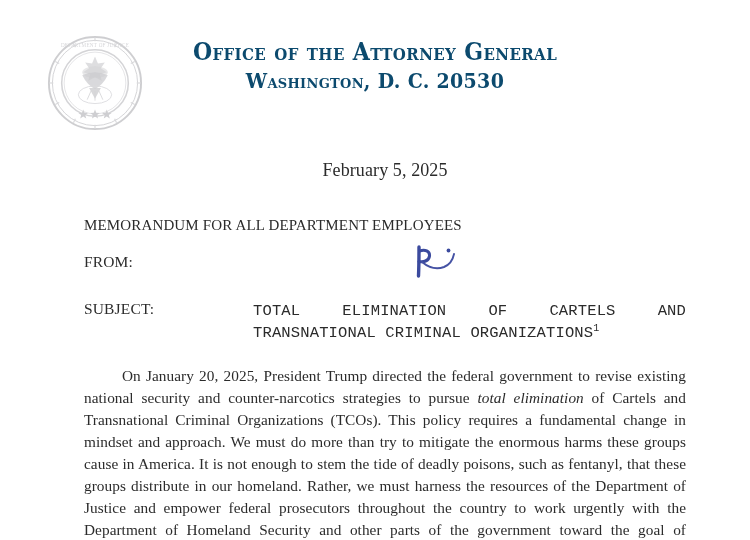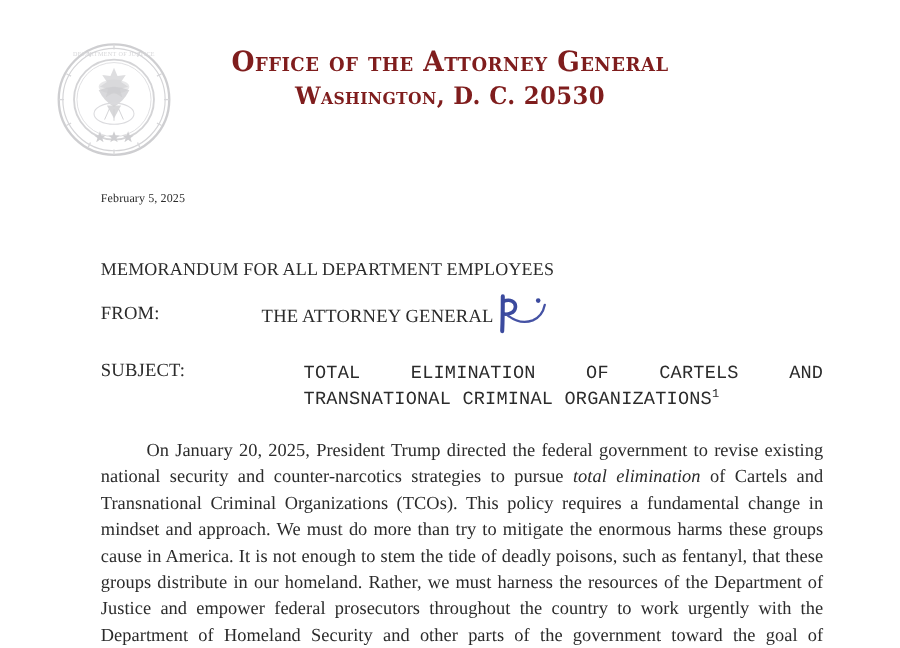--- a/index.html
+++ b/index.html
@@ -29,21 +29,21 @@
   #seal svg { display: block; width: 100%; height: 100%; }
 
   
   #letterhead {
     position: absolute;
     left: 150px;
     top: 38px;
     width: 450px;
     text-align: center;
     font-family: "DejaVu Serif", "Liberation Serif", serif;
-    color: #7f1d1d;
+    color: #0c4a6e;
   }
   .lh-line1 {
     font-size: 22px;
     font-weight: 700;
     letter-spacing: 0.4px;
     line-height: 1.22;
     font-variant: small-caps;
     transform: scaleY(1.06);
     transform-origin: top center;
   }
@@ -64,22 +64,22 @@
     left: 84px;
     top: 0;
     width: 602px;
   }
 
   #date-line {
     position: absolute;
     left: 0;
     top: 160px;
     width: 602px;
-    text-align: left;
-    font-size: 10px;
+    text-align: center;
+    font-size: 18px;
     letter-spacing: 0.1px;
   }
 
   #memo-line {
     position: absolute;
     left: 0;
     top: 196px;
     font-size: 15px;
     letter-spacing: 0.15px;
     white-space: nowrap;
@@ -200,21 +200,20 @@
 
   <div id="doc">
 
     <div id="date-line">February 5, 2025</div>
 
     <div id="memo-line">MEMORANDUM FOR ALL DEPARTMENT EMPLOYEES</div>
 
     <div class="field-row" id="from-row">
       <div class="field-label">FROM:</div>
       <div class="field-value">
-        <span>THE ATTORNEY GENERAL</span>
         <div id="signature">
           <svg viewBox="0 0 52 36" xmlns="http://www.w3.org/2000/svg">
             <path d="M9 4 C9 12, 9 22, 8.5 33" stroke="#3b4a9e" stroke-width="3.4" fill="none" stroke-linecap="round"></path>
             <path d="M9.5 8 C15 6, 20 8, 19.5 13 C19 18, 13 19.5, 9 18.5" stroke="#3b4a9e" stroke-width="3" fill="none" stroke-linecap="round"></path>
             <path d="M12 19 C18 24, 26 27, 34 24 C40 21.5, 43 16, 44 11" stroke="#4552a4" stroke-width="1.9" fill="none" stroke-linecap="round"></path>
             <circle cx="38.5" cy="7.5" r="1.9" fill="#3b4a9e"></circle>
           </svg>
         </div>
       </div>
     </div>

